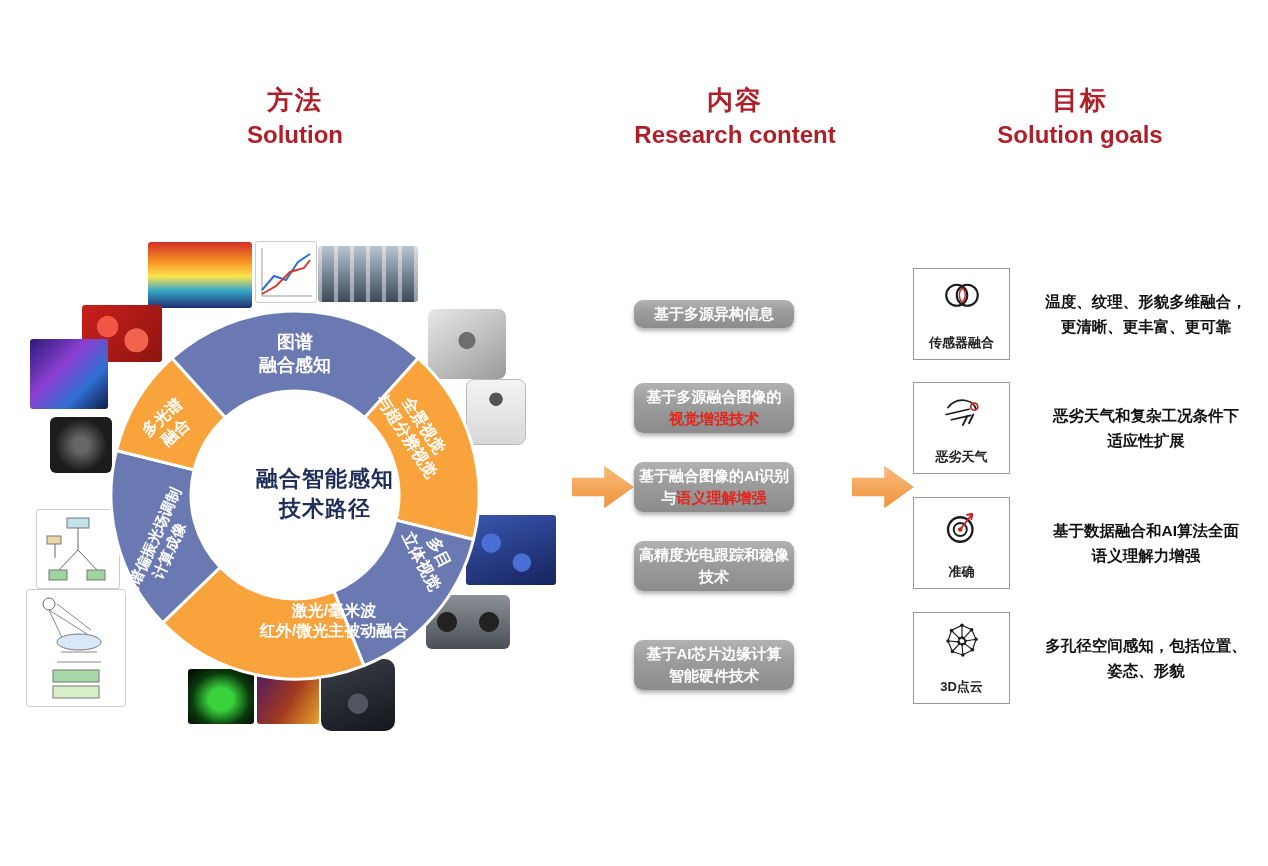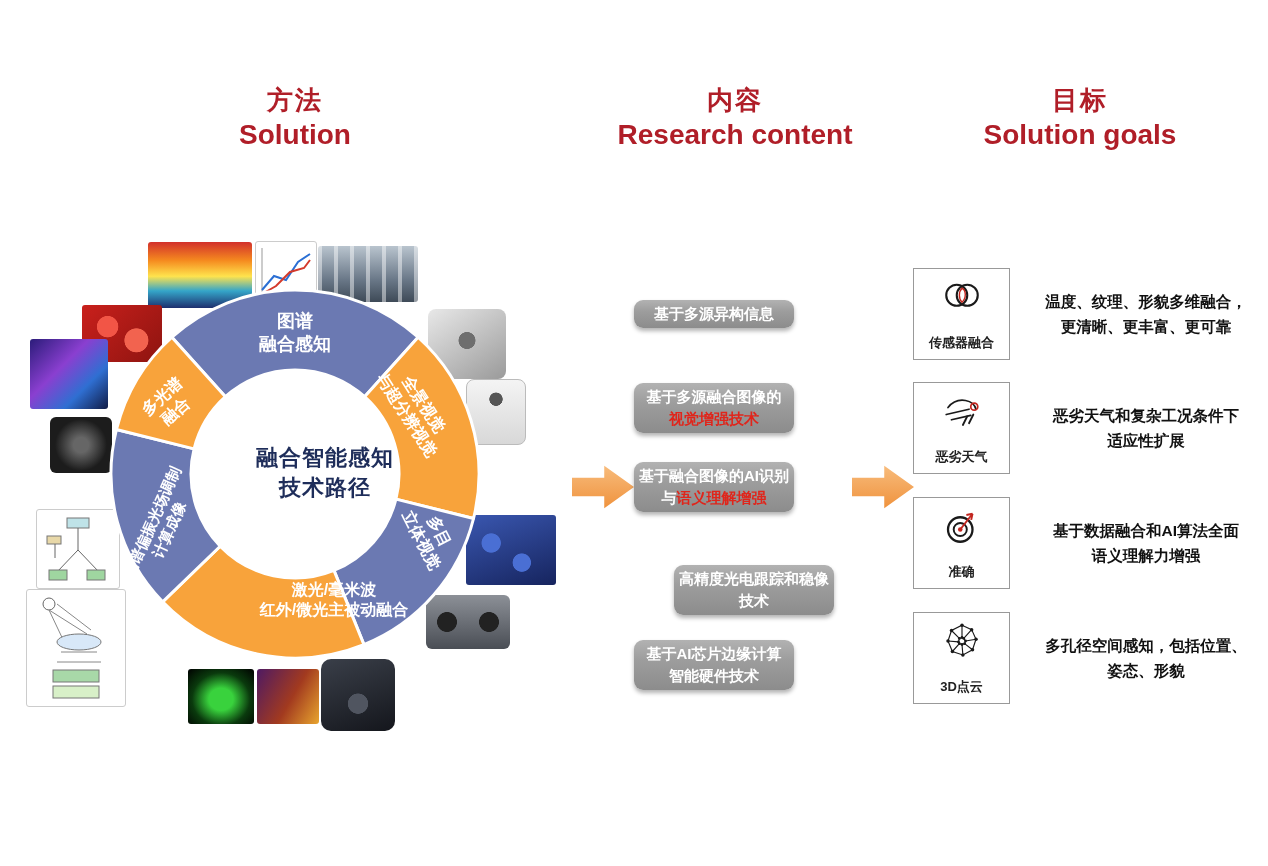--- a/index.html
+++ b/index.html
@@ -2,25 +2,25 @@
 <html style="--header-red: #b01e28; --donut-blue: #6b79b2; --donut-orange: #f8a33b; --center-navy: #1e2d5a; --box-gray: #9d9d9d; --accent-red: #e0251b; --arrow-orange: #ef913b; --text-dark: #111111;"><head>
 <meta charset="utf-8">
 <style>
   html,body{margin:0;padding:0;background:#fff;}
   body{width:1268px;height:866px;font-family:"Liberation Sans","DejaVu Sans",sans-serif;overflow:hidden;}
   .canvas{position:relative;width:1268px;height:866px;background:#fff;}
 
   
   .col-header{position:absolute;top:82px;width:330px;text-align:center;color:var(--header-red);font-weight:bold;}
   .h-zh{font-size:26px;line-height:36px;letter-spacing:2px;}
-  .h-en{font-size:28px;line-height:34px;}
+  .h-en{font-size:24px;line-height:34px;}
   .ch1{left:130px;} .ch2{left:570px;} .ch3{left:915px;}
 
   
-  .donut{position:absolute;left:105px;top:284px;width:380px;height:380px;}
+  .donut{position:absolute;left:105px;top:305px;width:380px;height:380px;}
   .donut svg{position:absolute;left:0;top:0;width:380px;height:380px;}
   .seg-label{position:absolute;color:#fff;font-weight:bold;text-align:center;white-space:nowrap;line-height:1.25;}
   .seg-label span{display:block;}
   .donut-center{position:absolute;left:190px;top:189px;transform:translate(-50%,-50%);text-align:center;
     color:var(--center-navy);font-weight:bold;font-size:22px;line-height:30px;white-space:nowrap;letter-spacing:1px;margin-left:30px;}
   .donut-center span{display:block;}
 
   
   .thumb{position:absolute;border-radius:3px;overflow:hidden;}
   .t1{left:148px;top:242px;width:104px;height:66px;background:linear-gradient(180deg,#d2302b 0%,#f58a1f 28%,#ffe34d 52%,#35a6c9 74%,#1d2f6e 100%);}
@@ -186,21 +186,21 @@
     <span class="cline">基于多源异构信息</span>
   </div>
   <div class="cbox" style="top:383px;">
     <span class="cline">基于多源融合图像的</span>
     <span class="cline red">视觉增强技术</span>
   </div>
   <div class="cbox" style="top:462px;">
     <span class="cline">基于融合图像的AI识别</span>
     <span class="cline"><span>与</span><span class="red">语义理解增强</span></span>
   </div>
-  <div class="cbox" style="top:565px;margin-left:40px;">
+  <div class="cbox" style="top:541px;">
     <span class="cline">高精度光电跟踪和稳像</span>
     <span class="cline">技术</span>
   </div>
   <div class="cbox" style="top:640px;">
     <span class="cline">基于AI芯片边缘计算</span>
     <span class="cline">智能硬件技术</span>
   </div>
 
   <div class="goal-row" style="top:268px;">
     <div class="goal-box">

